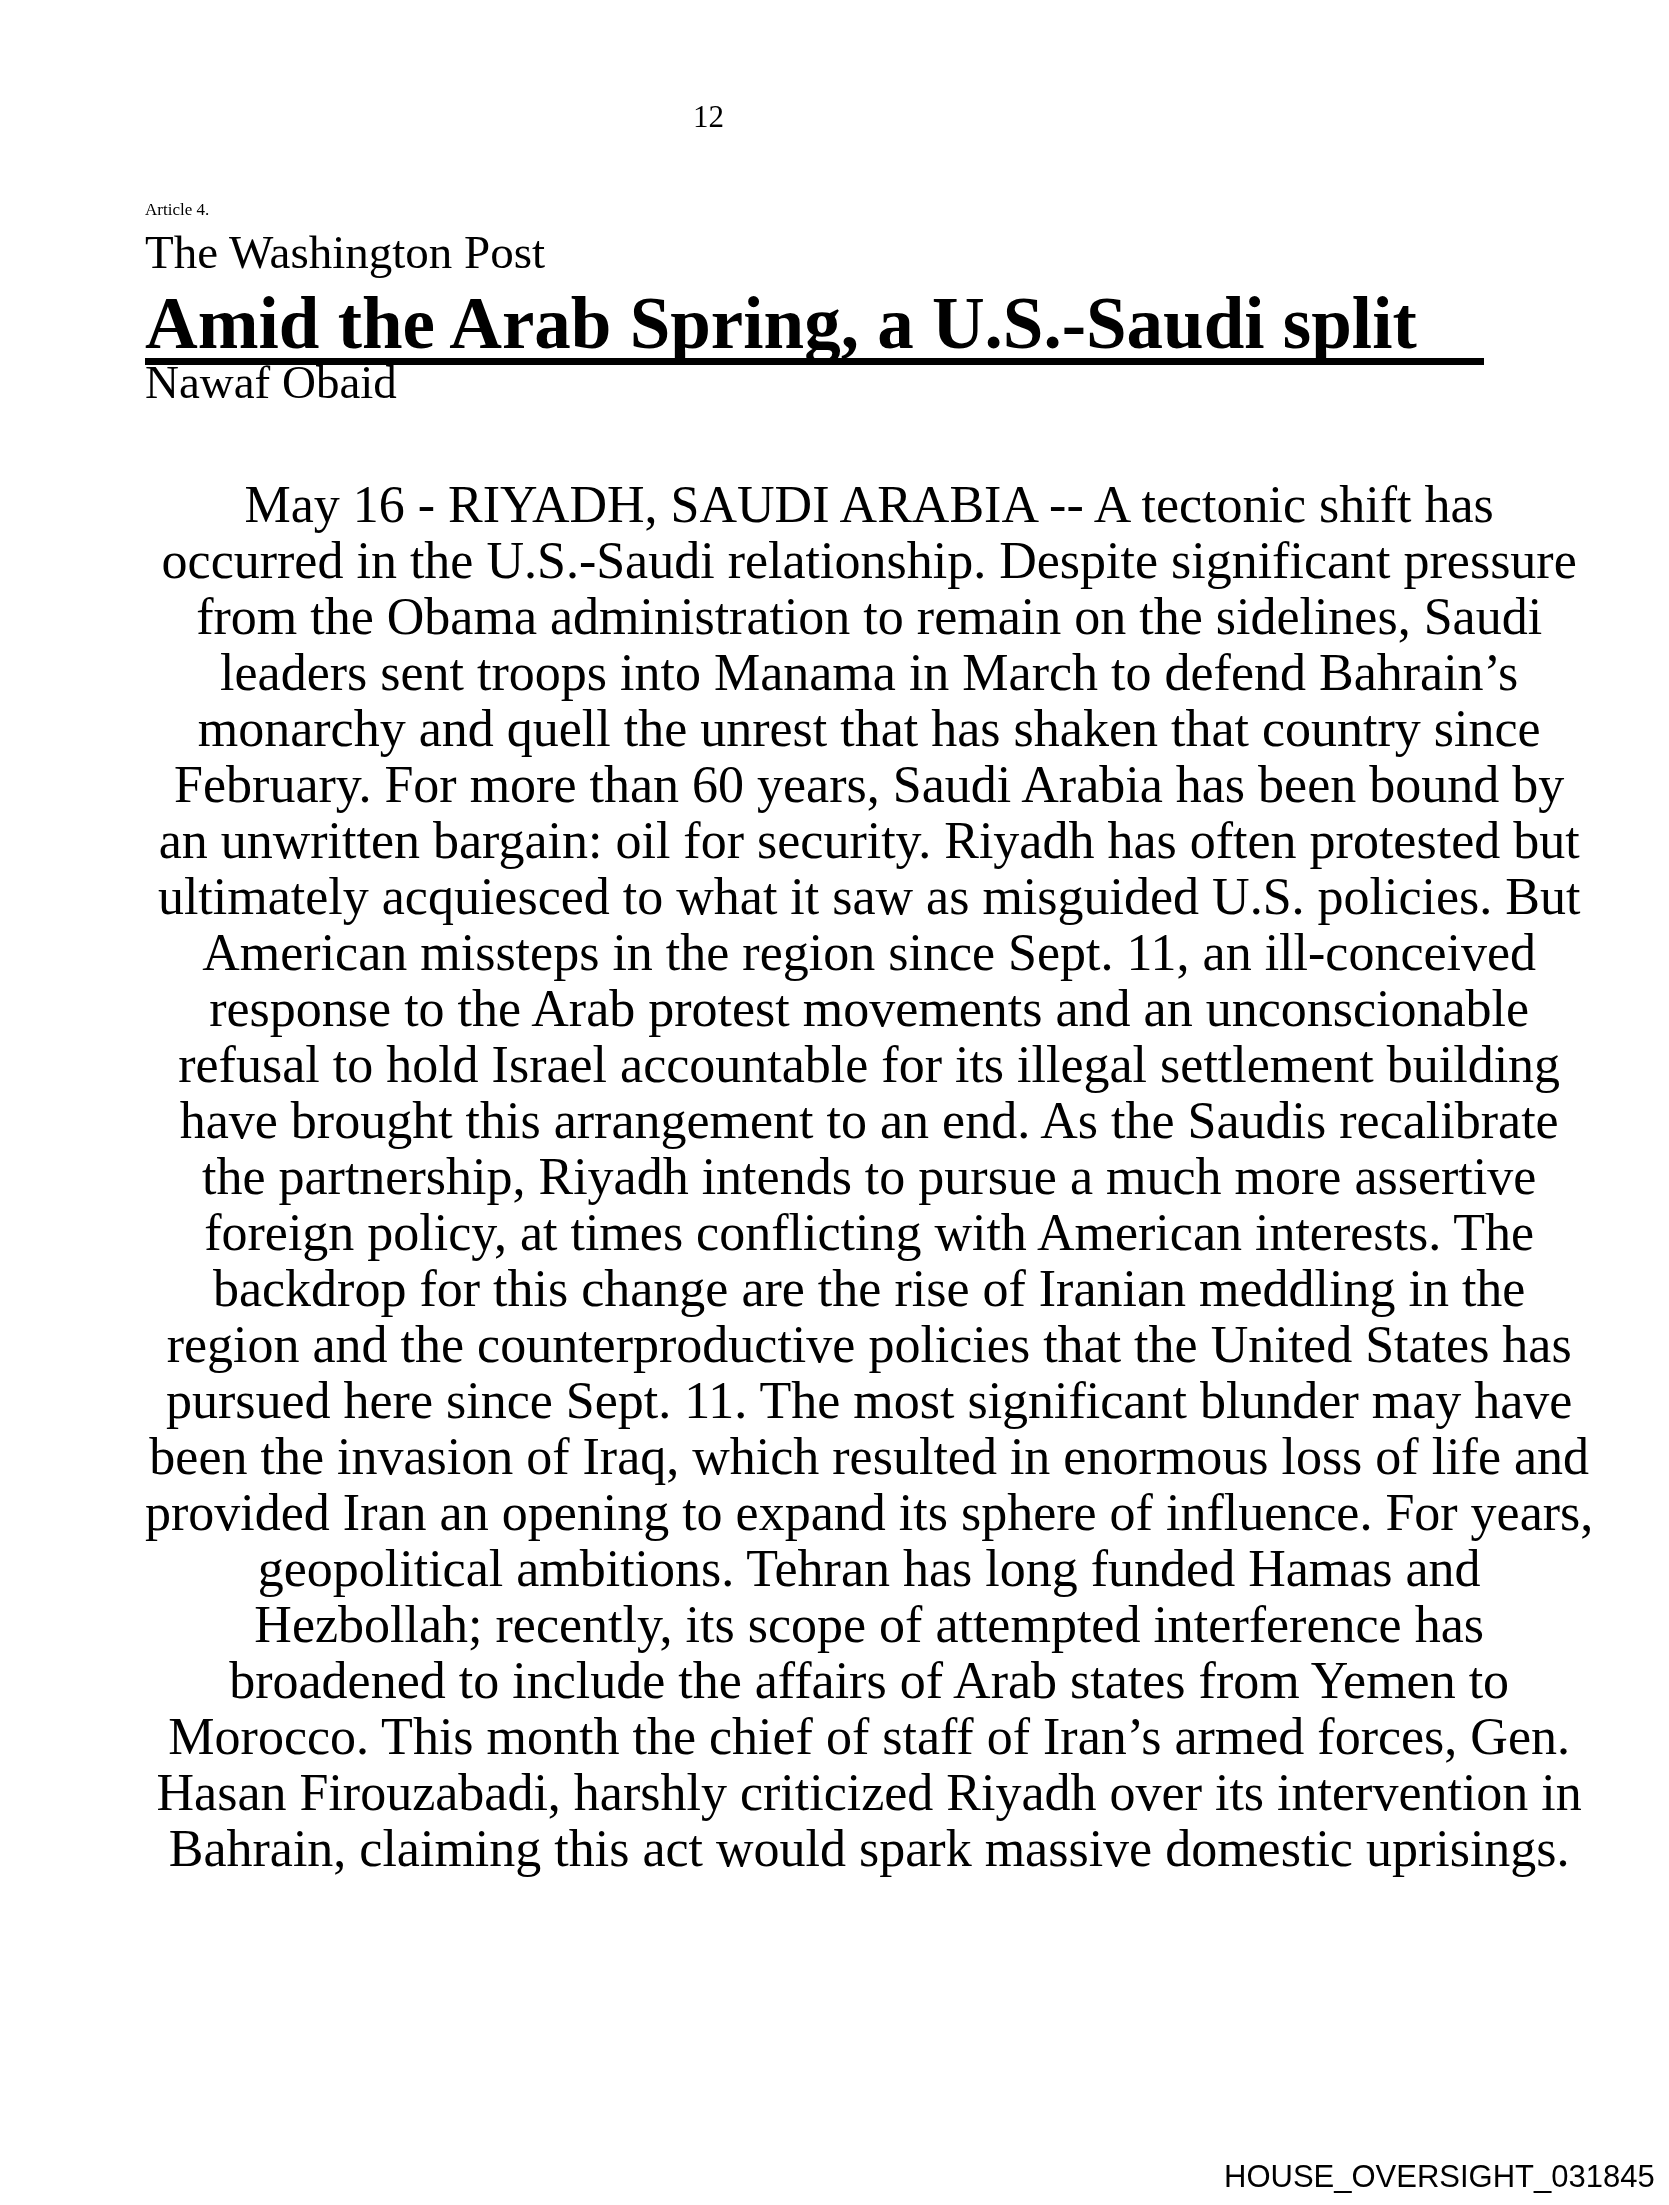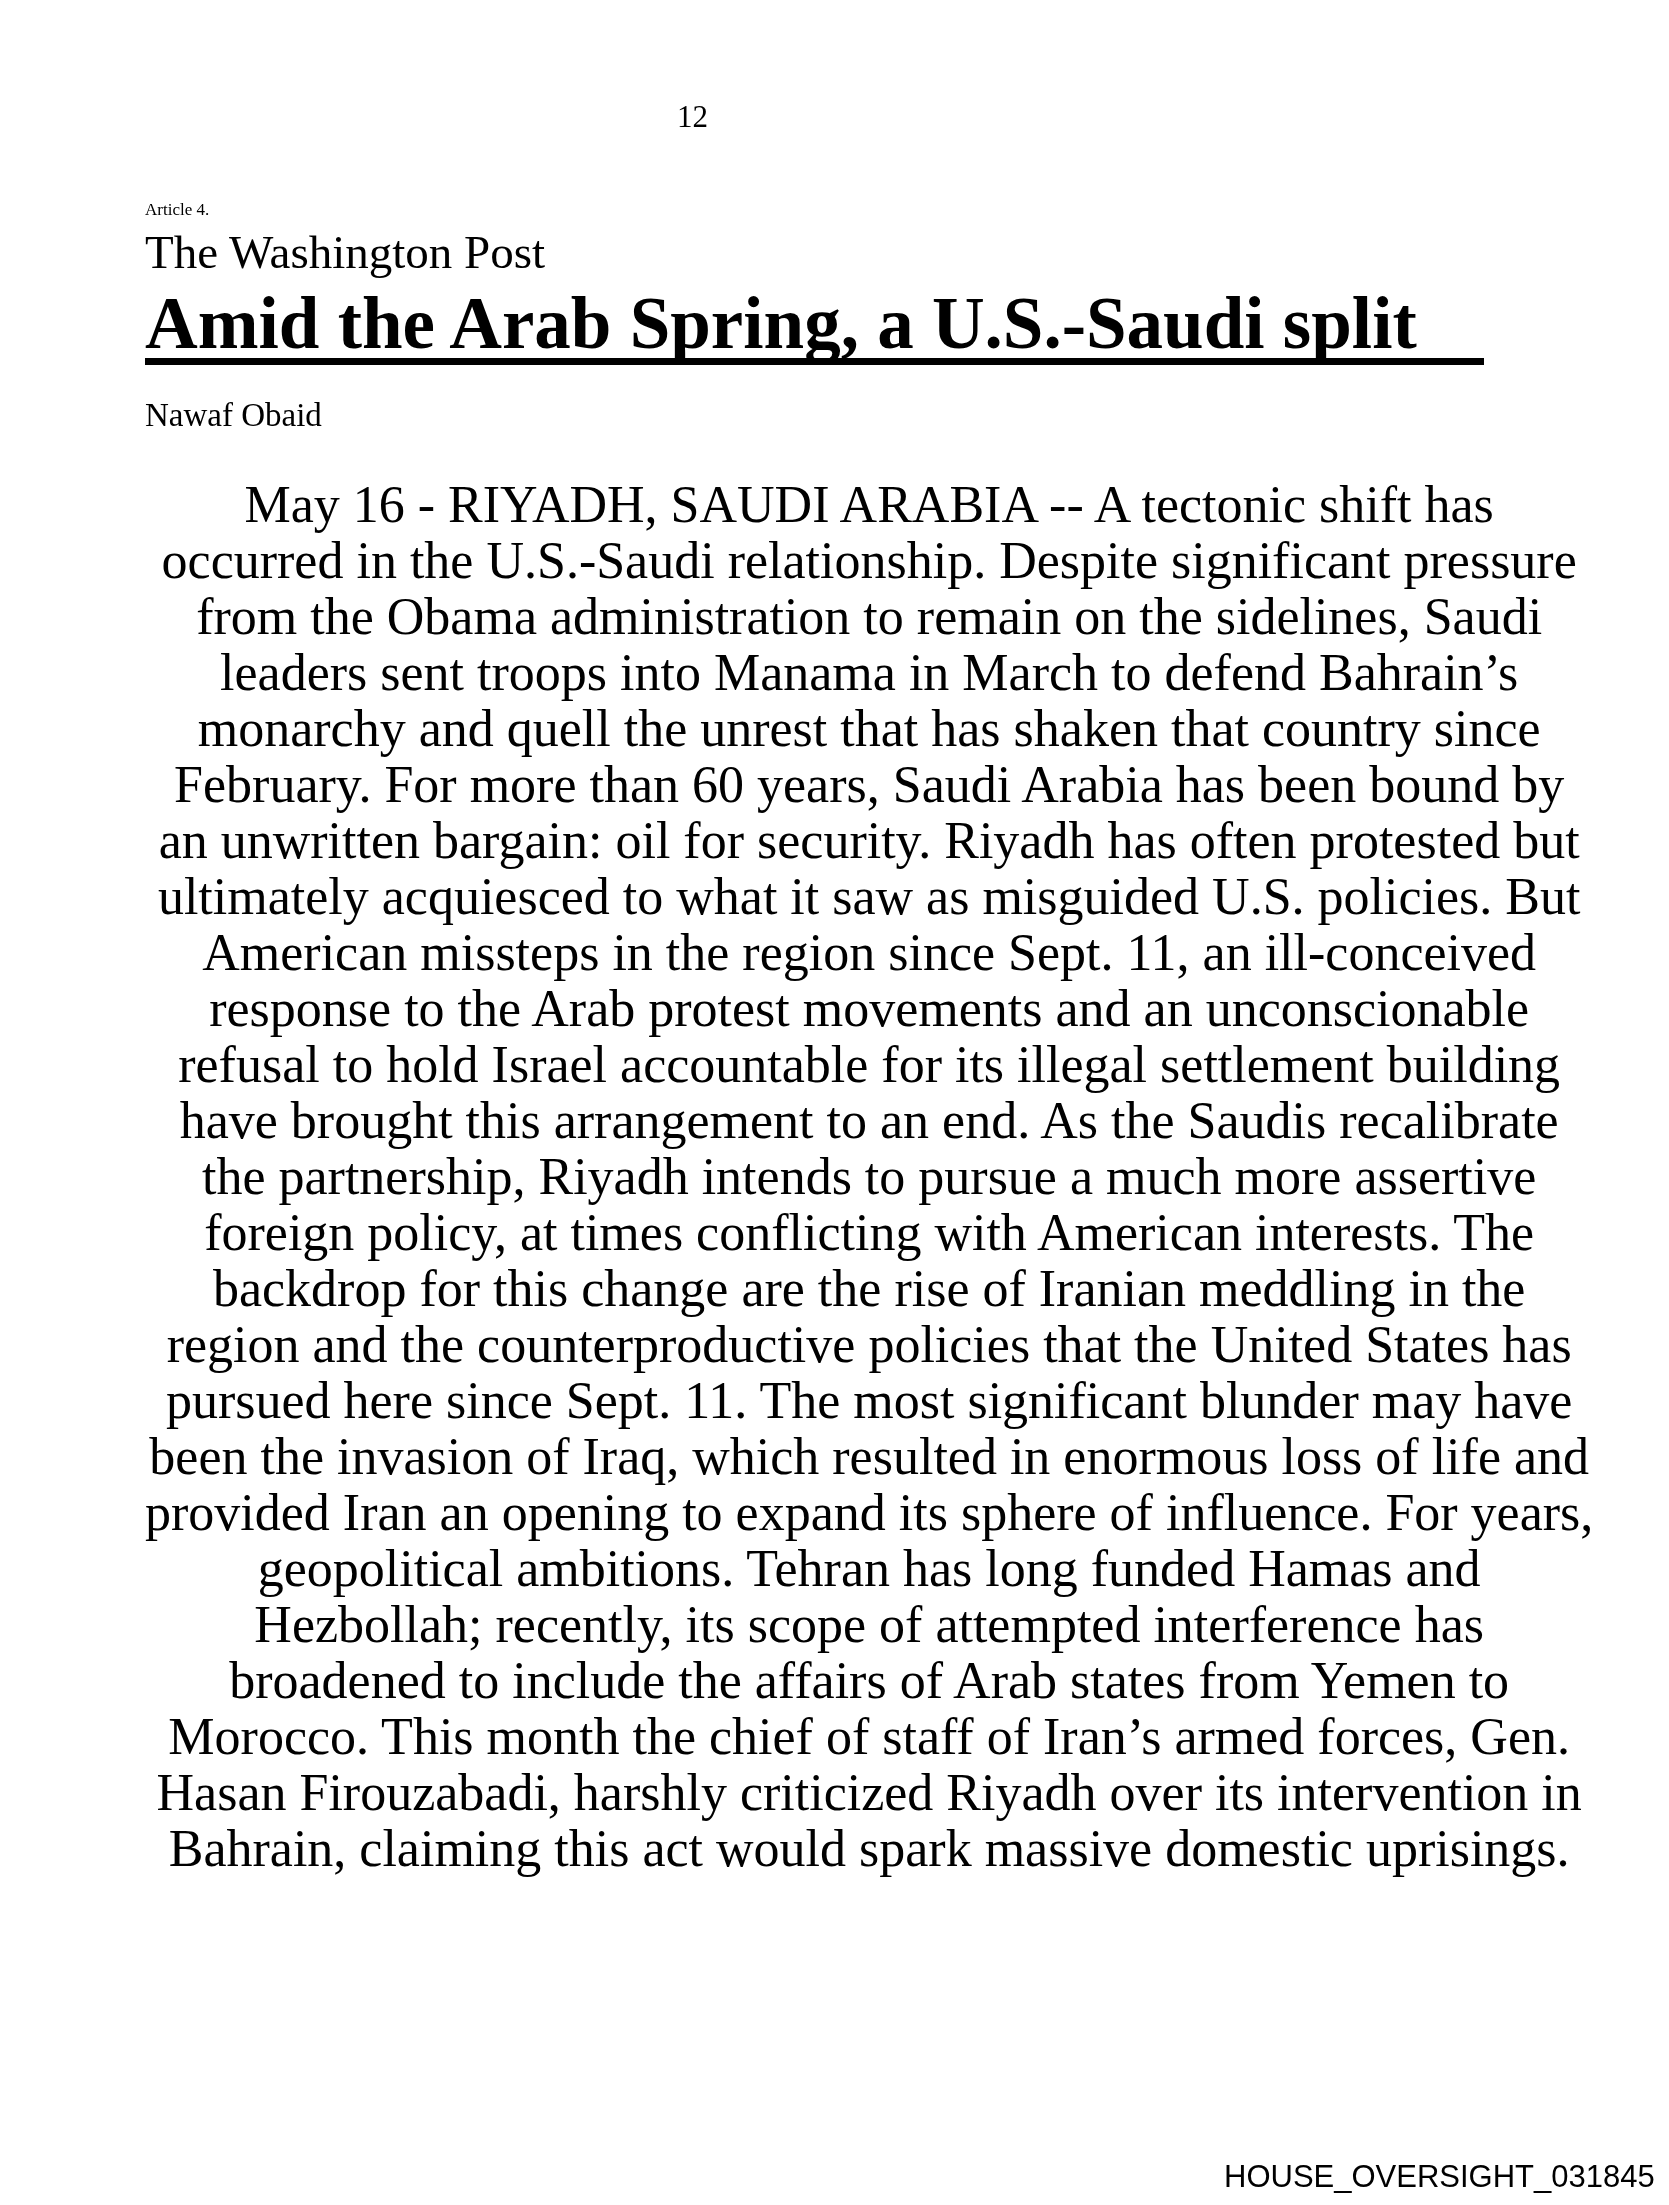--- a/index.html
+++ b/index.html
@@ -11,21 +11,21 @@
     width: 1669px;
     height: 2205px;
     position: relative;
     overflow: hidden;
     color: #000000;
     font-family: "Liberation Serif", "DejaVu Serif", serif;
   }
   .abs { position: absolute; white-space: nowrap; }
 
   .page-number {
-    left: 0; width: 1385px;
+    left: 16px; width: 1385px;
     top: 98px;
     text-align: center;
     font-size: 31px;
     line-height: 37px;
   }
   .article-label {
     left: 145px;
     top: 200px;
     font-size: 17px;
     line-height: 19.6px;
@@ -45,22 +45,22 @@
   }
   .headline-underline {
     left: 145px;
     top: 358px;
     width: 1339px;
     height: 6.5px;
     background: #000000;
   }
   .byline {
     left: 145px;
-    top: 389px;
-    font-size: 33px;
+    top: 356px;
+    font-size: 47px;
     line-height: 52px;
     text-align: right;
   }
   .body-text {
     left: 145px;
     top: 477px;
     font-size: 52px;
     line-height: 56px;
     text-align: center;
   }

